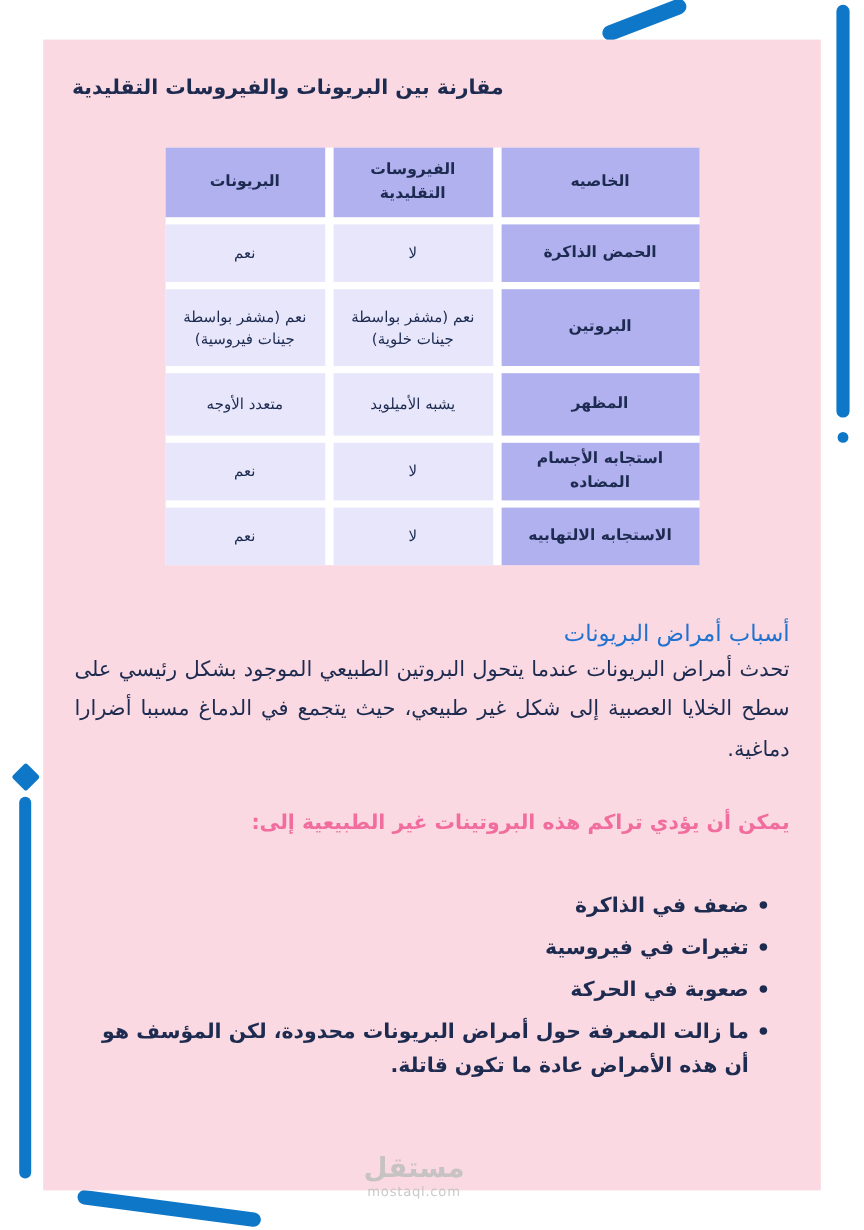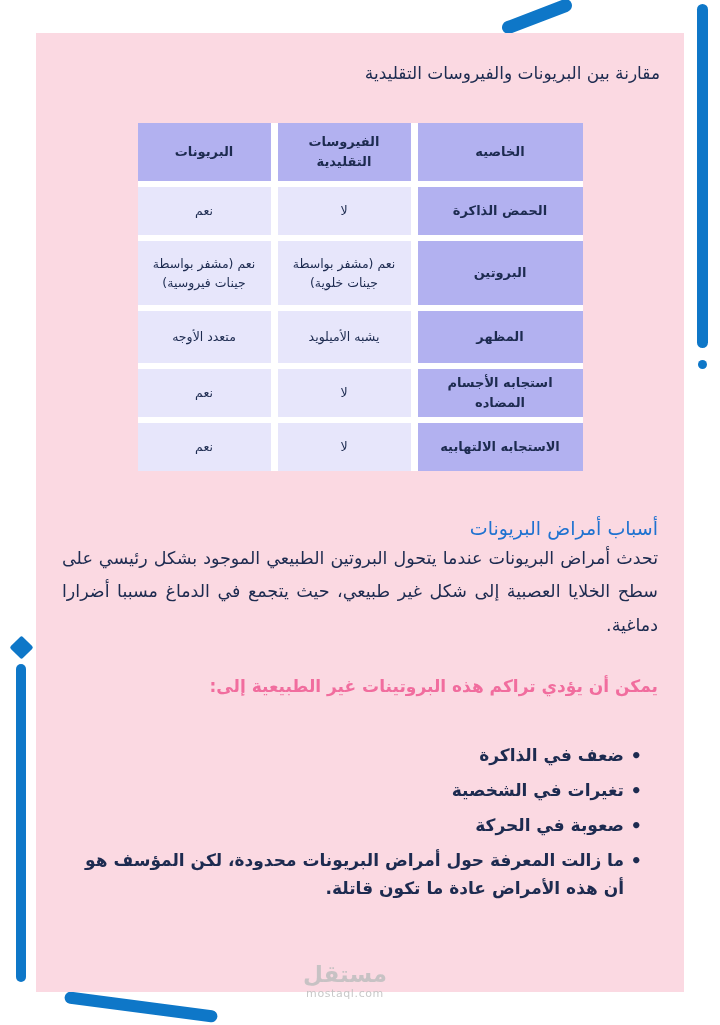--- a/index.html
+++ b/index.html
@@ -13,21 +13,21 @@
   .page { position:absolute; inset:0; background:#fff; }
 
   
   .card {
     position:absolute; left:36px; top:33px; width:648px; height:959px;
     background:var(--card-pink,#fbd9e2);
     direction:rtl; text-align:right;
     padding:30px 24px 0;
   }
   .title {
-    text-align:right; font-size:17px; font-weight:normal;
+    text-align:left; font-size:17px; font-weight:bold;
     color:var(--text-navy,#1d2b50); letter-spacing:.2px;
   }
 
   
   .table-wrap {
     width:445px; margin:40px auto 0;
     background:#ffffff;
     display:flex; flex-direction:column; gap:6px;
     direction:rtl;
   }
@@ -144,21 +144,21 @@
     </div>
 
     <h2 class="causes-heading">أسباب أمراض البريونات</h2>
 
     <p class="causes-para">تحدث أمراض البريونات عندما يتحول البروتين الطبيعي الموجود بشكل رئيسي على سطح الخلايا العصبية إلى شكل غير طبيعي، حيث يتجمع في الدماغ مسببا أضرارا دماغية.</p>
 
     <h3 class="accum-heading">يمكن أن يؤدي تراكم هذه البروتينات غير الطبيعية إلى:</h3>
 
     <ul class="bullets">
       <li>ضعف في الذاكرة</li>
-      <li>تغيرات في الشخصية</li>
+      <li>تغيرات في فيروسية</li>
       <li>صعوبة في الحركة</li>
       <li>ما زالت المعرفة حول أمراض البريونات محدودة، لكن المؤسف هو أن هذه الأمراض عادة ما تكون قاتلة.</li>
     </ul>
 
   </div>
 
   <div class="watermark">
     <div class="brand">مستقل</div>
     <div class="domain">mostaql.com</div>
   </div>

